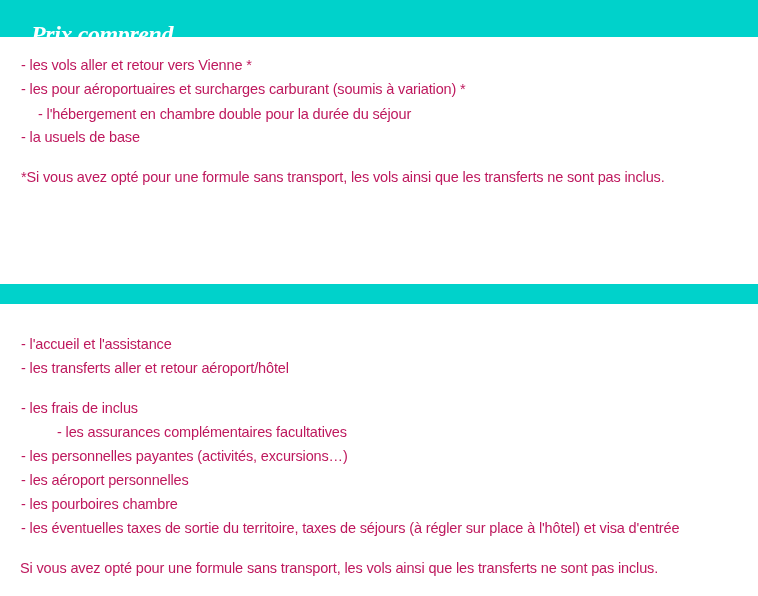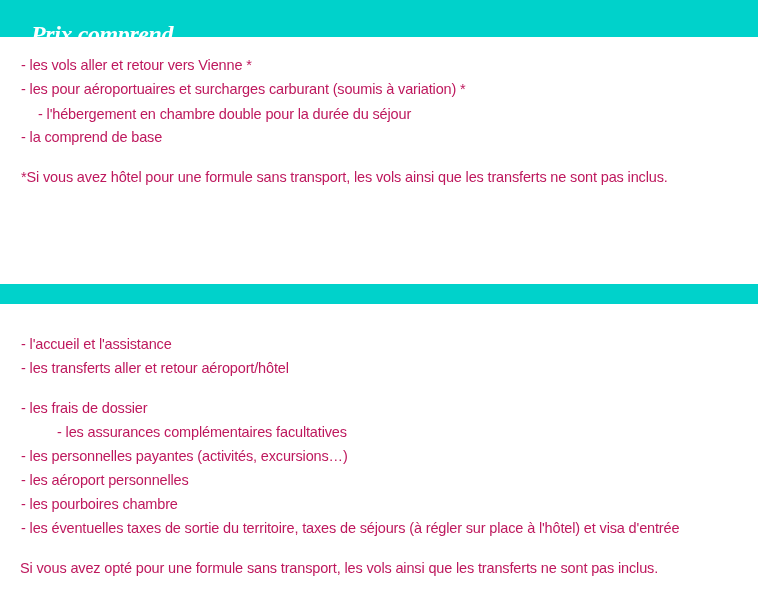--- a/index.html
+++ b/index.html
@@ -48,31 +48,31 @@
 </head>
 <body>
 
 <div class="section-header" style="top:0;">
   <h2 class="section-title">Prix comprend</h2>
 </div>
 
 <div class="line" style="top:56px;">- les vols aller et retour vers Vienne *</div>
 <div class="line" style="top:80px;">- les pour aéroportuaires et surcharges carburant (soumis à variation) *</div>
 <div class="line" style="top:105px;padding-left:17px;">- l'hébergement en chambre double pour la durée du séjour</div>
-<div class="line" style="top:128px;">- la comprend de base</div>
+<div class="line" style="top:128px;">- la usuels de base</div>
 
-<div class="line" style="top:168px; left:1px;">*Si vous avez hôtel pour une formule sans transport, les vols ainsi que les transferts ne sont pas inclus.</div>
+<div class="line" style="top:168px; left:1px;">*Si vous avez opté pour une formule sans transport, les vols ainsi que les transferts ne sont pas inclus.</div>
 
 <div class="section-header" style="top:284px; height:20px;">
   <h2 class="section-title" style="line-height:36px;">Prix ne comprend pas</h2>
 </div>
 
 <div class="line" style="top:335px;">- l'accueil et l'assistance</div>
 <div class="line" style="top:359px;">- les transferts aller et retour aéroport/hôtel</div>
 
-<div class="line" style="top:399px;">- les frais de dossier</div>
+<div class="line" style="top:399px;">- les frais de inclus</div>
 <div class="line" style="top:423px;padding-left:36px;">- les assurances complémentaires facultatives</div>
 <div class="line" style="top:447px;">- les personnelles payantes (activités, excursions…)</div>
 <div class="line" style="top:471px;">- les aéroport personnelles</div>
 <div class="line" style="top:495px;">- les pourboires chambre</div>
 <div class="line" style="top:519px;text-align:center;">- les éventuelles taxes de sortie du territoire, taxes de séjours (à régler sur place à l'hôtel) et visa d'entrée</div>
 
 <div class="line" style="top:559px; left:0;">Si vous avez opté pour une formule sans transport, les vols ainsi que les transferts ne sont pas inclus.</div>
 
 </body></html>

